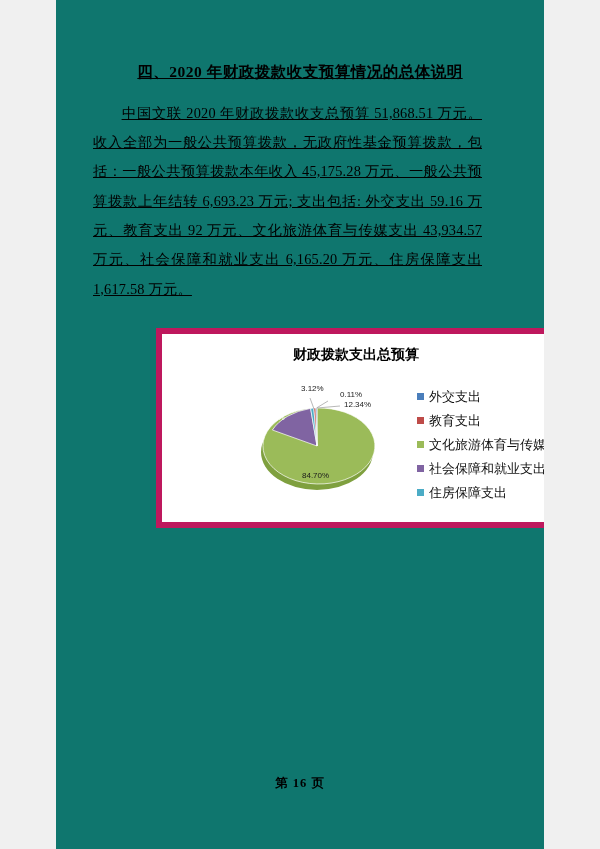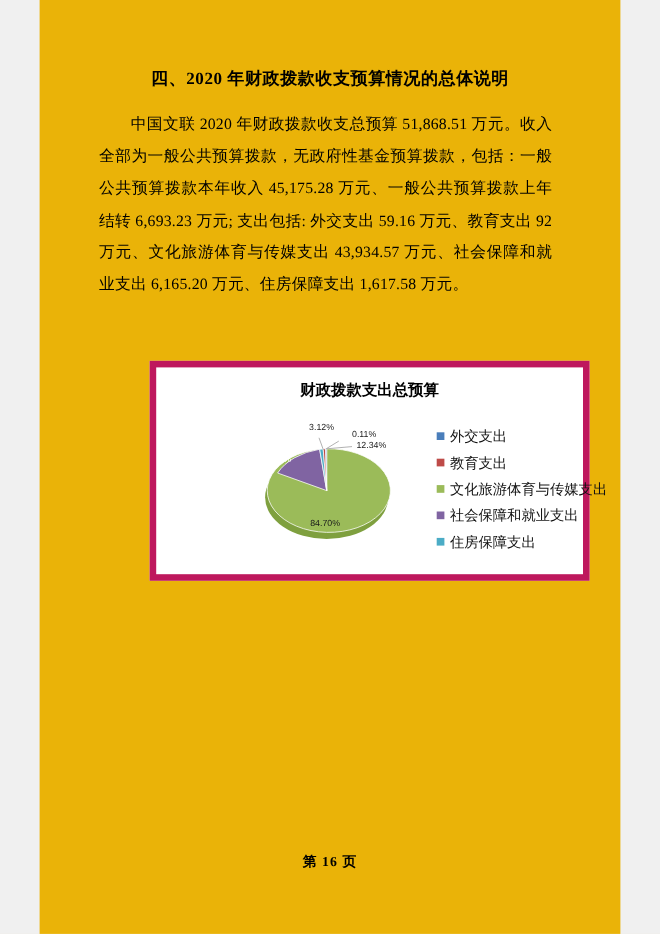--- a/index.html
+++ b/index.html
@@ -2,40 +2,41 @@
 <html><head>
 <meta charset="utf-8">
 <style>
   html, body {
     margin: 0;
     padding: 0;
     background: #f0f0f0;
   }
   .page {
     position: relative;
-    width: 528px;
+    width: 488px;
     height: 849px;
-    background: #eab308;
+    background: #0f766e;
     margin: 0 auto;
     overflow: hidden;
     font-family: "Liberation Serif", "DejaVu Serif", serif;
     color: #000;
+    text-decoration: underline;
   }
   .doc-title {
     text-align: center;
     font-family: "Liberation Serif", "DejaVu Serif", serif;
     font-weight: bold;
     font-size: 15.5px;
     letter-spacing: 0.5px;
     margin: 60px 0 0 0;
     padding: 0 60px;
     line-height: 1.6;
   }
   .body-text {
-    margin: 14px 62px 0 54px;
+    margin: 14px 62px 0 37px;
     font-size: 14.3px;
     line-height: 2.05;
     text-align: justify;
     text-justify: inter-ideograph;
     letter-spacing: 0.2px;
   }
   .body-text .indent {
     display: inline-block;
     width: 2em;
   }

